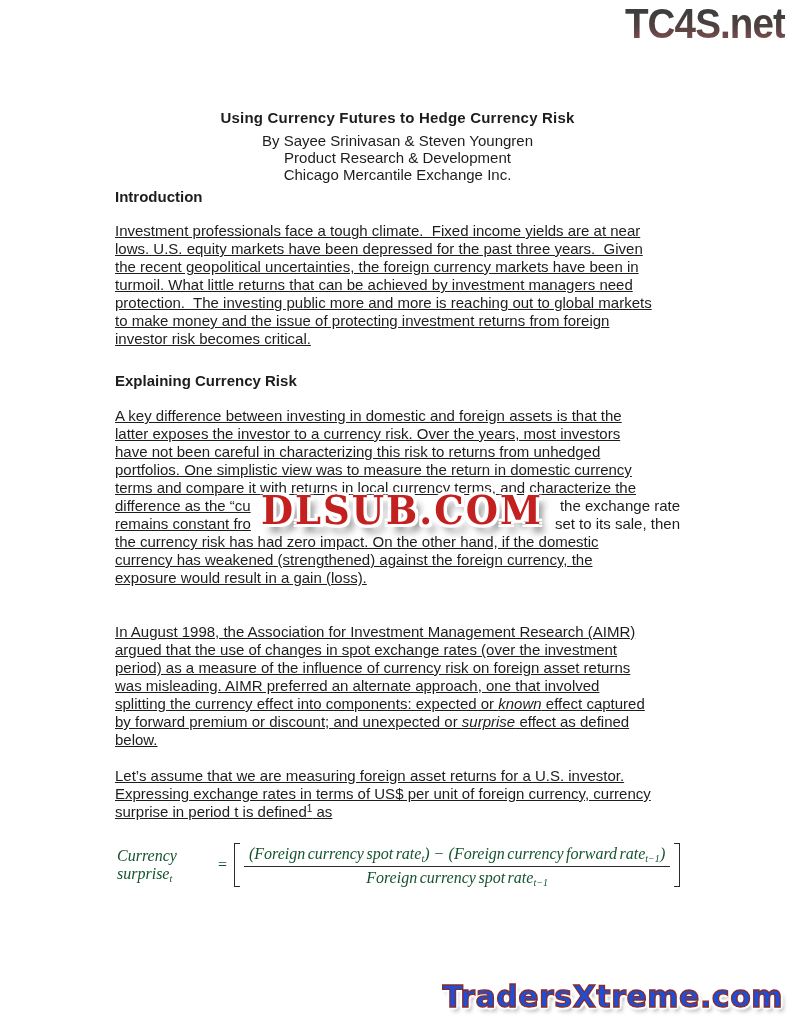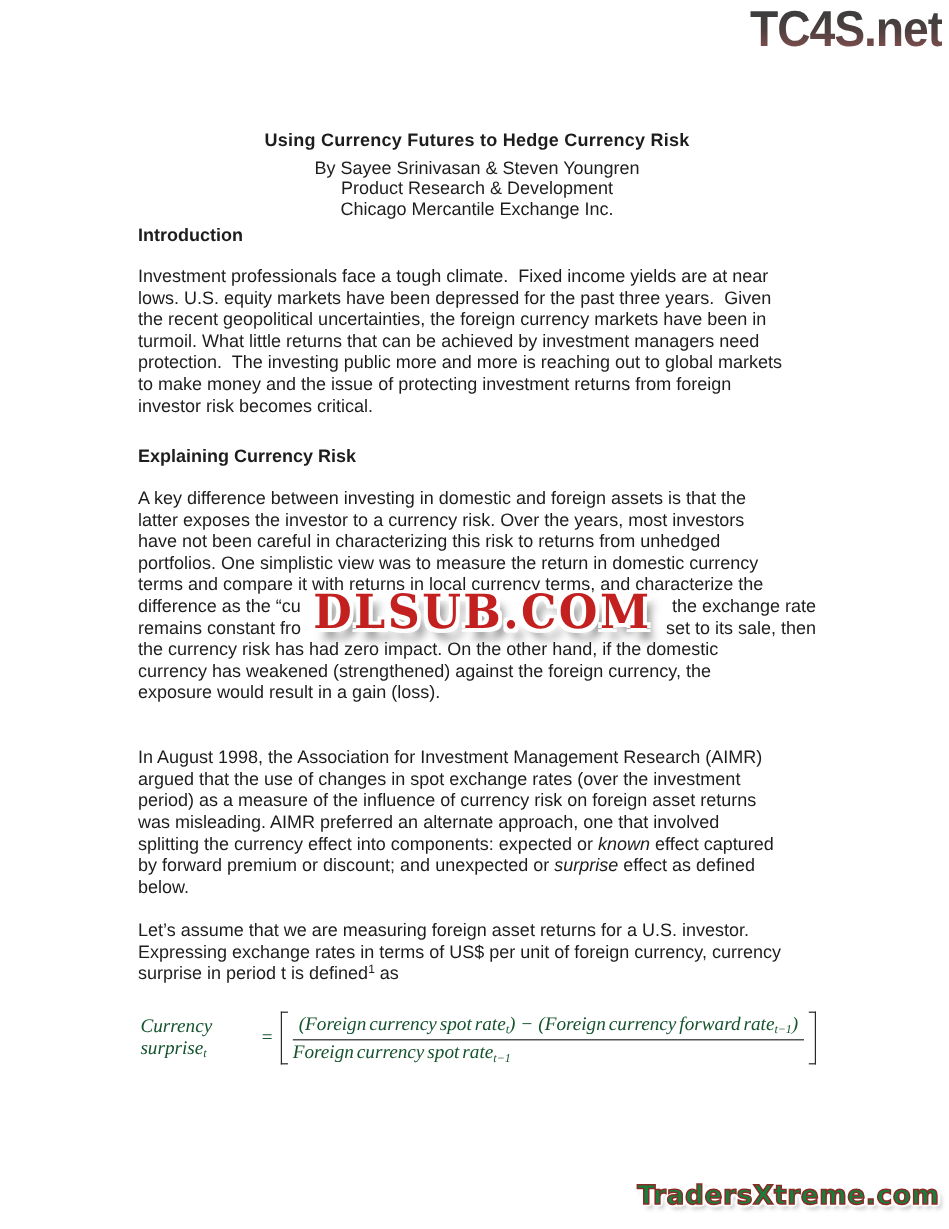--- a/index.html
+++ b/index.html
@@ -16,40 +16,40 @@
 
   .heading { font-size:15px; font-weight:bold; line-height:18px; }
   .h-intro { margin-top:5px; }
   .h-explaining { margin-top:24px; }
 
   .para { margin-top:16px; }
   .para-2 { margin-top:17px; }
   .para-aimr { margin-top:36px; }
   .para-last { margin-top:18px; }
 
-  .tline { font-size:15px; line-height:18px; height:18px; white-space:pre; }
+  .tline { font-size:15px; line-height:18px; height:18px; white-space:pre;text-decoration:underline; }
   .tline .it { font-style:italic; }
   .tline sup { font-size:10px; line-height:0; vertical-align:5px; }
   .obscured { position:relative; }
   .frag-right { position:absolute; right:0; top:0; }
 
   
   .formula {
     margin-top:22px; margin-left:2px;
     display:flex; align-items:center;
     font-family:"Liberation Serif", serif; font-style:italic;
     font-size:16px; color:#14532d; word-spacing:-1.5px;
   }
   .formula sub { font-size:10px; line-height:0; vertical-align:-3px; font-style:italic; }
   .f-eq { font-style:normal; margin:0 7px; }
   .minus { padding:0 5px; font-style:normal; }
   .brk { align-self:stretch; width:6px; }
   .brk-l { border-left:1.6px solid #2a2a2a; border-top:1.6px solid #2a2a2a; border-bottom:1.6px solid #2a2a2a; margin-right:2px; }
   .brk-r { border-right:1.6px solid #2a2a2a; border-top:1.6px solid #2a2a2a; border-bottom:1.6px solid #2a2a2a; margin-left:2px; }
-  .frac { display:inline-block; text-align:left; padding:0 2px; }
+  .frac { display:inline-block; text-align:center; padding:0 2px; }
   .num { display:block; border-bottom:1.4px solid #2a2a2a; padding:2px 5px 3px; white-space:nowrap; }
   .den { display:block; padding-top:2px; white-space:nowrap; }
 
   
   .wm-top {
     position:absolute; top:2px; right:6px; z-index:6;
     font-family:"Liberation Sans", sans-serif; font-weight:bold;
     font-size:42px; line-height:44px; letter-spacing:-1px;
     transform:scaleX(0.92); transform-origin:100% 50%;
     background:linear-gradient(180deg,#3f3e3e 25%, #514040 55%, #8a5252 95%);
@@ -62,22 +62,22 @@
     font-size:37px; line-height:41px; letter-spacing:2px;
     color:#c32020; transform:scaleY(1.06); transform-origin:50% 50%;
     text-shadow:
       -3px -3px 0 #fff, 3px -3px 0 #fff, -3px 3px 0 #fff, 3px 3px 0 #fff,
       -3px 0 0 #fff, 3px 0 0 #fff, 0 -3px 0 #fff, 0 3px 0 #fff,
       6px 8px 7px rgba(40,40,40,0.55);
   }
   .wm-bot {
     position:absolute; right:8px; top:980px; z-index:6;
     font-family:"DejaVu Sans", sans-serif; font-weight:bold;
-    font-size:22px; line-height:34px; letter-spacing:0.5px;
-    color:#15803d; -webkit-text-stroke:1.3px #8b2b26;
+    font-size:30px; line-height:34px; letter-spacing:0.5px;
+    color:#1d4ed8; -webkit-text-stroke:1.3px #8b2b26;
     text-shadow:
       -2px -2px 1px #fff, 2px -2px 1px #fff, -2px 2px 1px #fff, 2px 2px 1px #fff,
       0 -3px 2px #fff, 0 3px 2px #fff, -3px 0 2px #fff, 3px 0 2px #fff,
       3px 4px 4px rgba(0,0,0,0.35);
   }
 </style>
 </head>
 <body>
 
 <div class="wm-top">TC4S.net</div>

